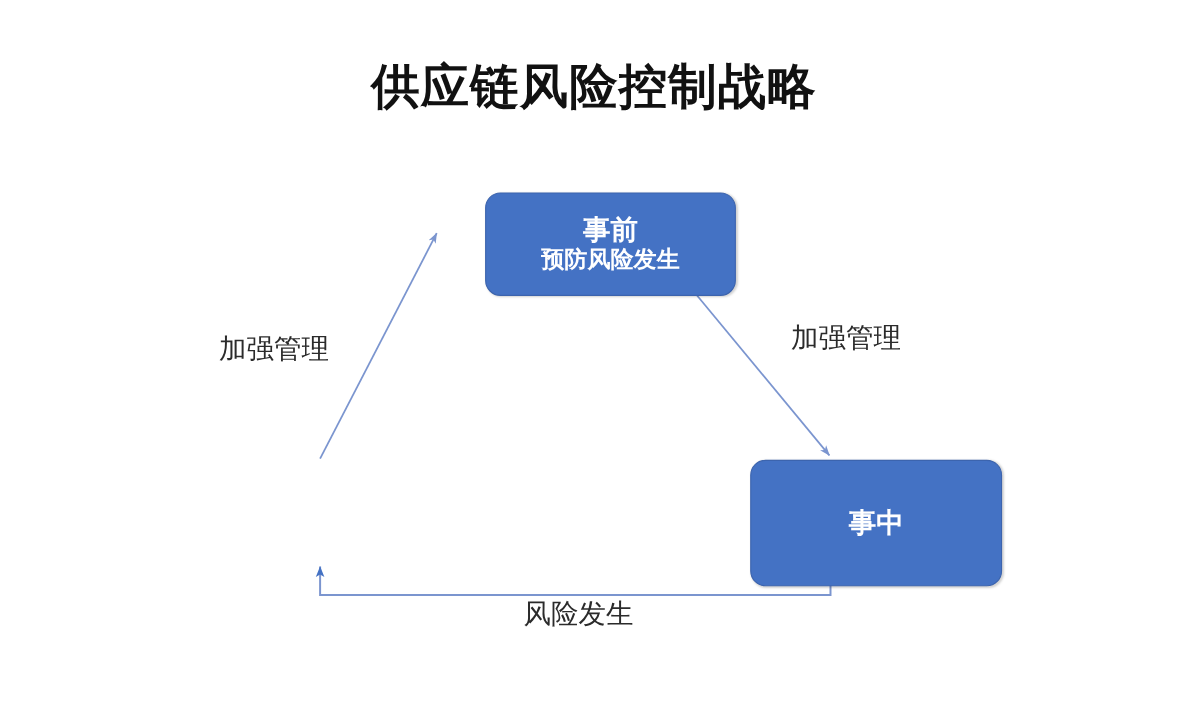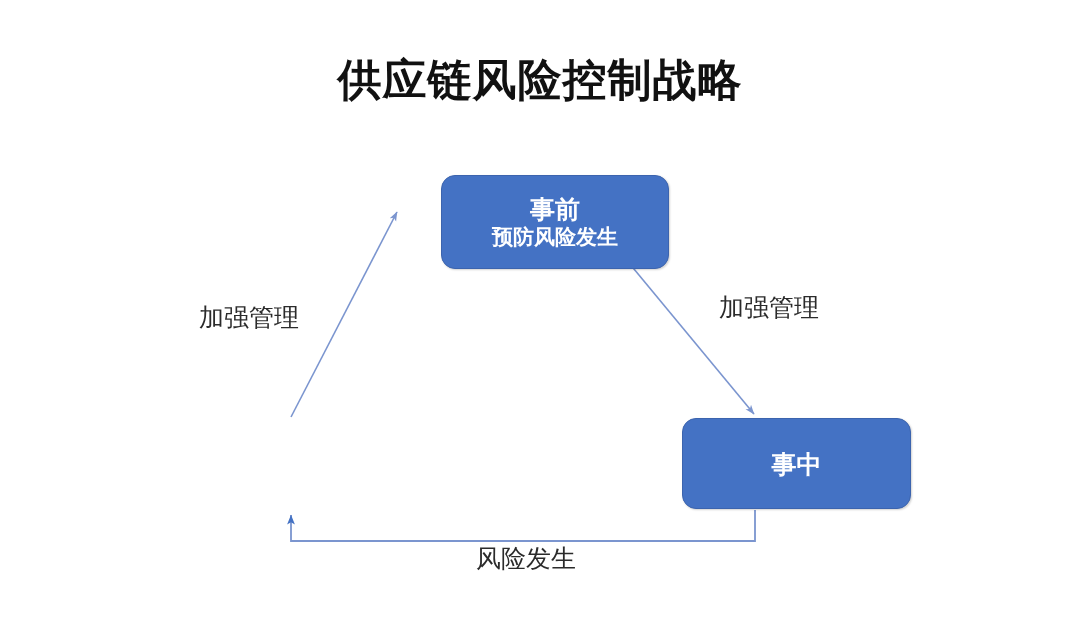--- a/index.html
+++ b/index.html
@@ -59,21 +59,21 @@
   }
   .node .line2 {
     font-size: 21px;
     font-weight: bold;
     line-height: 1.2;
     white-space: nowrap;
   }
 
   #node-before { left: 400px; top: 175px; width: 228px; height: 94px; }
   #node-after  { left: 176px; top: 418px; width: 230px; height: 91px; }
-  #node-during { left: 641px; top: 418px; width: 229px; height: 91px; }
+  #node-during { left: 641px; top: 418px; width: 229px; height: 115px; }
 
   
   .edge-label {
     position: absolute;
     font-size: 25px;
     color: #2b2b2b;
     white-space: nowrap;
     line-height: 1.1;
   }
   #label-left   { left: 199px; top: 304px; }

